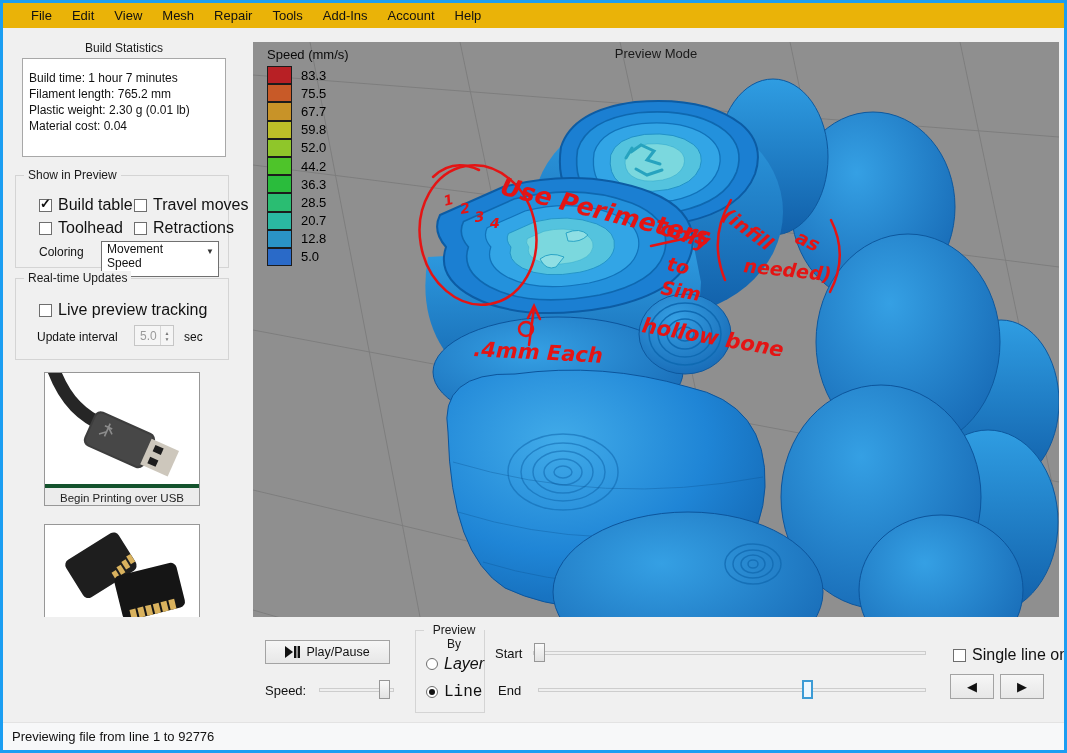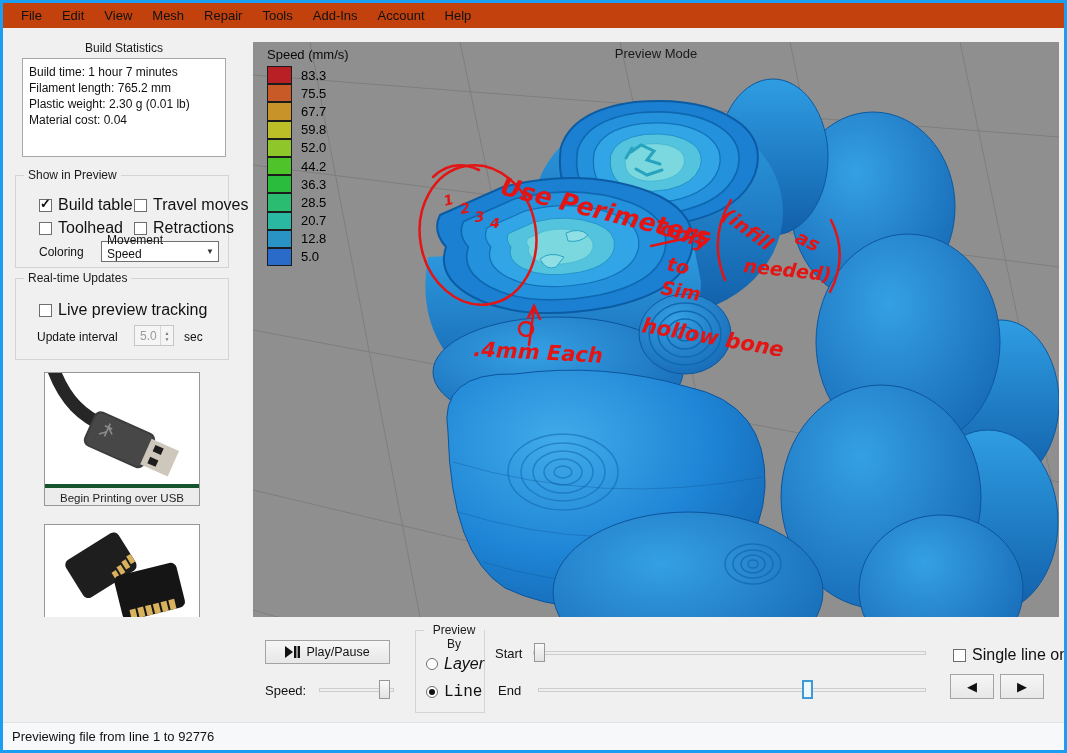--- a/index.html
+++ b/index.html
@@ -1,35 +1,35 @@
 <!DOCTYPE html>
 <html style="--frame-blue: #1b9ef2; --viewport-gray: #8f8f8f;"><head>
 <meta charset="utf-8">
 <style>
   html,body{margin:0;padding:0;background:#d8d8d8;font-family:"Liberation Sans",sans-serif;}
   *{box-sizing:border-box;}
   .window{position:relative;width:1067px;height:753px;border:3px solid var(--frame-blue,#1b9ef2);background:#f0f0f0;overflow:hidden;}
   
-  .menubar{position:absolute;left:0;top:0;width:100%;height:25px;background:#c2410c;display:flex;align-items:center;padding-left:8px;}
+  .menubar{position:absolute;left:0;top:0;width:100%;height:25px;background:#eab308;display:flex;align-items:center;padding-left:18px;}
   .menu-item{padding:0 10px;font-size:13px;color:#111;line-height:25px;cursor:default;}
   
   .panel-title{position:absolute;left:19px;top:38px;width:204px;text-align:center;font-size:12px;color:#1a1a1a;}
-  .stats-box{position:absolute;left:19px;top:55px;width:204px;height:99px;background:#fff;border:1px solid #a8a8a8;padding:5px 6px;font-size:12px;color:#111;line-height:16px;}
+  .stats-box{position:absolute;left:19px;top:55px;width:204px;height:99px;background:#fff;border:1px solid #a8a8a8;padding:11px 6px;font-size:12px;color:#111;line-height:16px;}
   .groupbox{position:absolute;border:1px solid #d4d4d4;background:#f0f0f0;}
   .groupbox>.gb-legend{position:absolute;top:-8px;left:8px;background:#f0f0f0;padding:0 4px;font-size:12px;color:#1a1a1a;}
   .gb1{left:12px;top:172px;width:214px;height:93px;}
   .gb2{left:12px;top:275px;width:214px;height:82px;padding-left:23px;}
   .checkbox-row,.radio-row{position:absolute;display:flex;align-items:center;gap:6px;cursor:default;}
   .cb{width:13px;height:13px;background:#fff;border:1px solid #6e6e6e;position:relative;flex:0 0 auto;}
   .cb .mark{position:absolute;left:0px;top:-3px;font-size:13px;font-weight:bold;color:#121212;line-height:13px;}
   .cb-label,.radio-label{font-size:16px;color:#111;white-space:nowrap;}
   .radio{width:12px;height:12px;border:1px solid #6e6e6e;border-radius:50%;background:#fff;position:relative;flex:0 0 auto;}
   .radio.sel::after{content:"";position:absolute;left:2px;top:2px;width:6px;height:6px;border-radius:50%;background:#111;}
   .inline-label{position:absolute;font-size:12px;color:#111;white-space:nowrap;}
-  .dropdown{position:absolute;background:#fff;border:1px solid #707070;height:21px;display:flex;align-items:flex-end;padding:0 18px 0 5px;font-size:12px;color:#111;}
+  .dropdown{position:absolute;background:#fff;border:1px solid #707070;height:36px;display:flex;align-items:flex-start;padding:0 18px 0 5px;font-size:12px;color:#111;}
   .dropdown .dd-arrow{position:absolute;right:4px;top:5px;font-size:8px;color:#333;}
   .spinner{position:absolute;width:40px;height:21px;background:#f5f5f5;border:1px solid #c6c6c6;color:#9a9a9a;font-size:12px;display:flex;align-items:center;padding-left:5px;}
   .spinner .spin-col{position:absolute;right:0;top:0;width:13px;height:100%;border-left:1px solid #d5d5d5;display:flex;flex-direction:column;align-items:center;justify-content:center;font-size:5px;color:#777;line-height:6px;}
   .img-button{position:absolute;width:156px;height:134px;background:#fff;border:1px solid #979797;cursor:pointer;}
   .img-button .img-area{position:relative;width:100%;height:111px;background:#fff;overflow:hidden;}
   .img-button .img-caption{width:100%;height:21px;background:#ececec;border-top:4px solid #14532d;text-align:center;font-size:11.5px;color:#222;line-height:21px;}
   .exit-btn{position:absolute;left:19px;top:672px;width:204px;height:29px;background:#e9f1fa;border:1px solid #a8c0da;display:flex;align-items:center;justify-content:center;gap:8px;font-size:13px;color:#111;cursor:pointer;}
   
   .viewport{position:absolute;left:250px;top:39px;width:806px;height:575px;background:var(--viewport-gray,#8f8f8f);overflow:hidden;cursor:default;}
   .preview-mode-label{position:absolute;left:50%;transform:translateX(-50%);top:4px;font-size:13px;color:#1a1a1a;}

